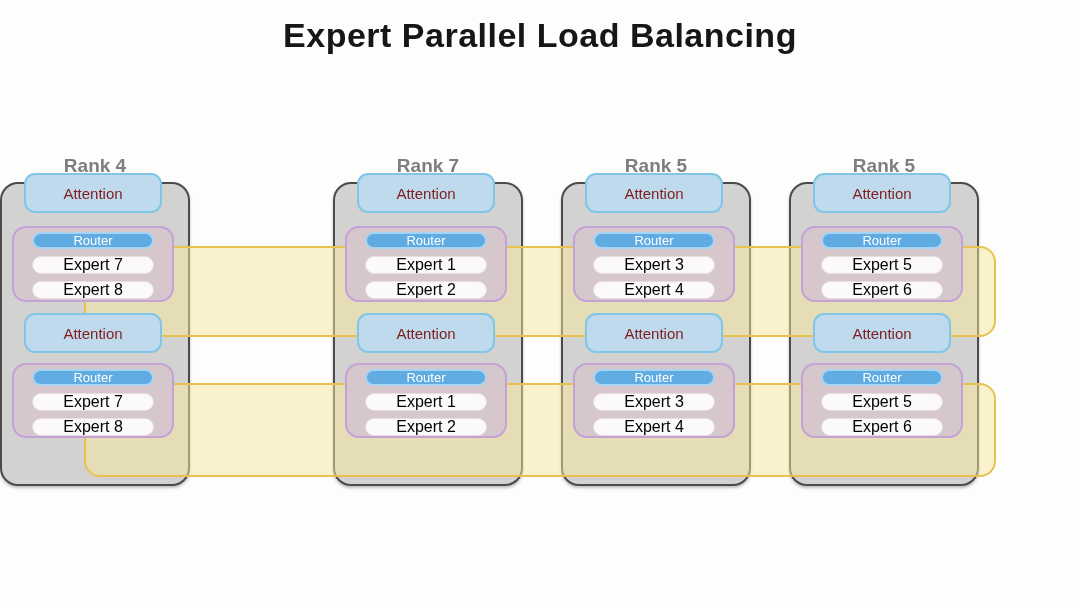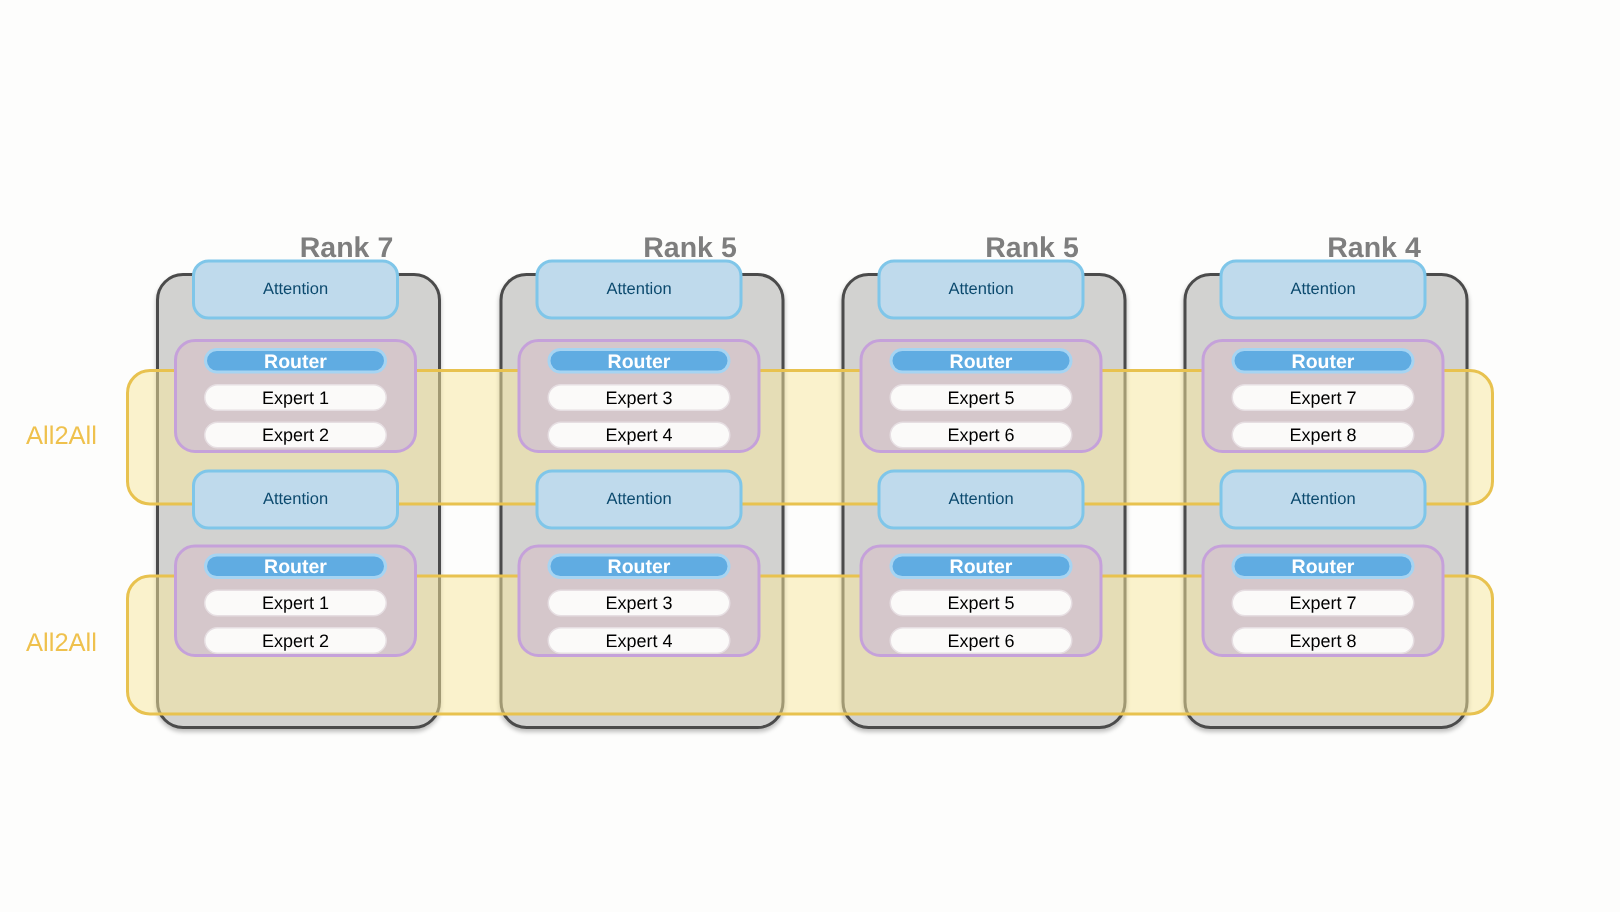--- a/index.html
+++ b/index.html
@@ -14,60 +14,60 @@
     letter-spacing:0.5px;
   }
   
   .rank { position:absolute; top:155px; width:190px; }
   .rank:nth-of-type(1){ left:104px; }
   .rank:nth-of-type(2){ left:333px; }
   .rank:nth-of-type(3){ left:561px; }
   .rank:nth-of-type(4){ left:789px; }
   .rank-label {
     position:absolute; top:0; left:0; width:190px; height:26px;
-    text-align:center; font-size:19px; font-weight:bold; color:#7E7E7E;padding-left:32px;
+    text-align:center; font-size:19px; font-weight:bold; color:#7E7E7E;
   }
   .rank-body {
     position:absolute; top:27px; left:0; width:190px; height:304px;
     box-sizing:border-box;
     background:#D2D2D0;
     border:2px solid #4B4B4B;
     border-radius:18px;
     box-shadow:0 2px 3px rgba(0,0,0,0.25);
   }
   
   .attention {
     position:absolute; left:24px; width:138px; height:40px; z-index:3;
     box-sizing:border-box;
     background:#BFDAEC; border:2px solid #7FC6E9; border-radius:11px;
     display:flex; align-items:center; justify-content:center;
-    font-size:11px; color:#0c4a6e;
+    font-size:15px; color:#7f1d1d;
   }
   .attention.sec1 { top:18px; }
   .attention.sec2 { top:158px; }
   .moe-group {
     position:absolute; left:12px; width:162px; z-index:3;
     box-sizing:border-box;
     background:#D5C7CB; border:2px solid #C5A1DA; border-radius:14px;
   }
   .moe-group.sec1 { top:71px; height:76px; }
   .moe-group.sec2 { top:208px; height:75px; }
   .router {
     width:122px; height:17px; margin:4px auto 0 auto;
     box-sizing:border-box;
     background:#60ACE2; border:2px solid #A6D4F2; border-radius:9px;
     display:flex; align-items:center; justify-content:center;
-    font-size:13px; color:#ffffff;font-weight:bold;
+    font-size:13px; color:#ffffff;
   }
   .expert {
     width:122px; height:18px; margin:7px auto 0 auto;
     box-sizing:border-box;
     background:#FBFAF9; border:1px solid #E6DEE2; border-radius:10px;
     display:flex; align-items:center; justify-content:center;
-    font-size:12px; color:#000;
+    font-size:16px; color:#000;
   }
   
   .band {
     position:absolute; left:84px; width:912px; z-index:2;
     box-sizing:border-box;
     background:rgba(248,231,156,0.5);
     border:2px solid #E8C24F;
     border-radius:16px;
   }
   .band.b1 { top:246px; height:91px; }
@@ -77,20 +77,21 @@
     font-size:17px; color:#EFC14D;
   }
   .band-label.b1 { left:6px; top:281px; }
   .band-label.b2 { left:6px; top:419px; }
 </style>
 </head>
 <body>
 
 <div class="stage">
 
+  <div class="title">Expert Parallel Load Balancing</div>
 
   <div class="rank">
     <div class="rank-label">Rank 7</div>
     <div class="rank-body"></div>
     <div class="attention sec1">Attention</div>
     <div class="moe-group sec1">
       <div class="router">Router</div>
       <div class="expert">Expert 1</div>
       <div class="expert">Expert 2</div>
     </div>

